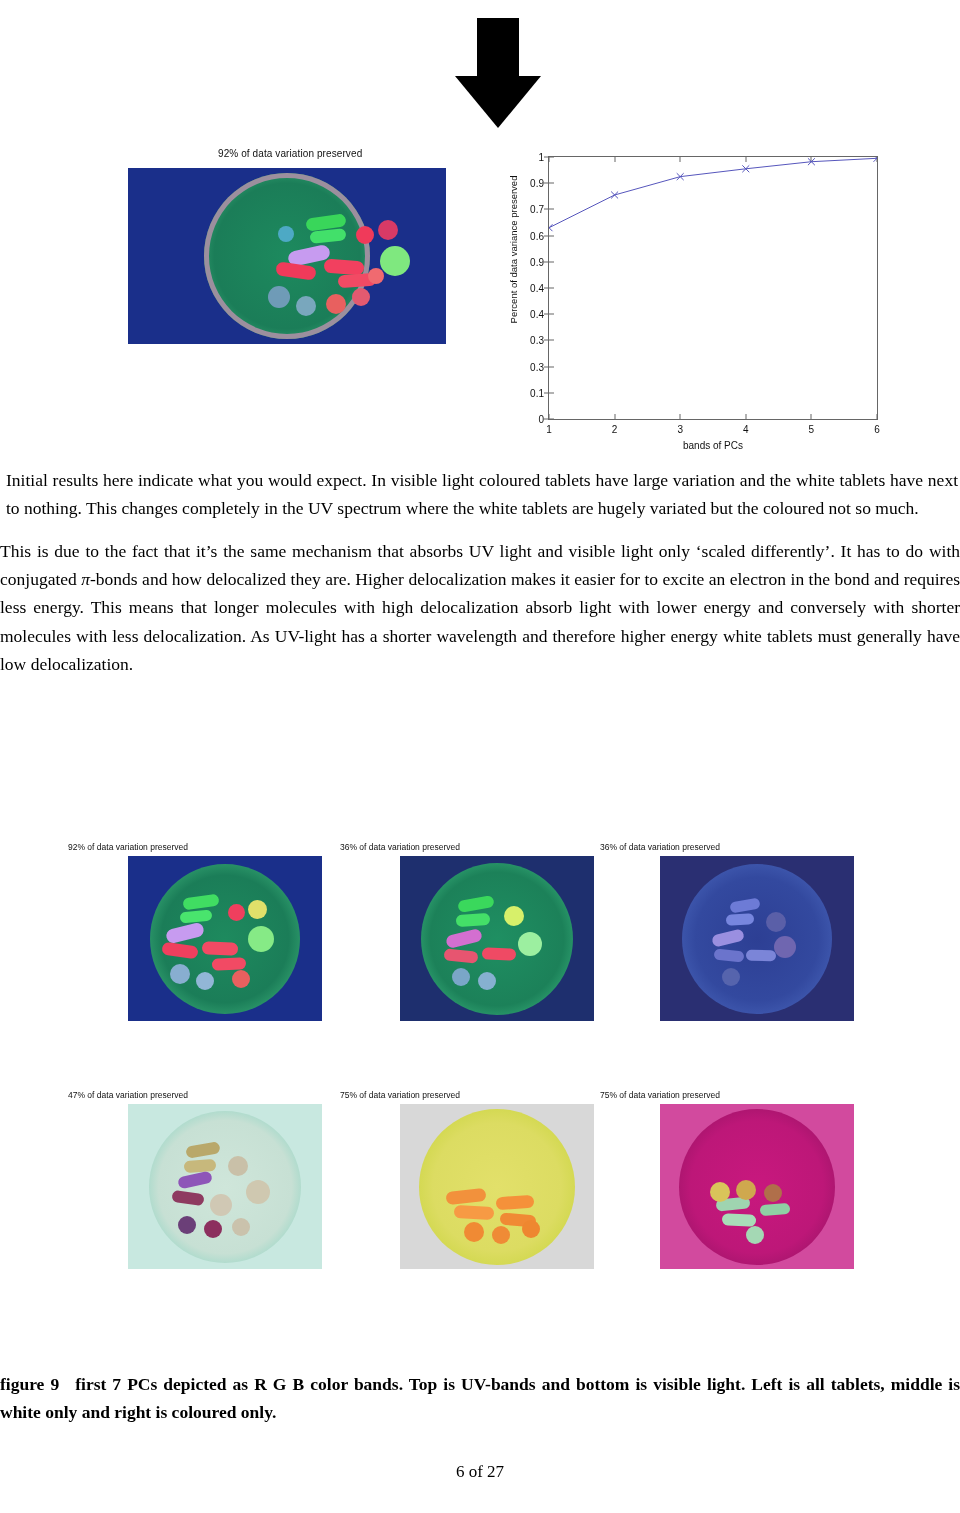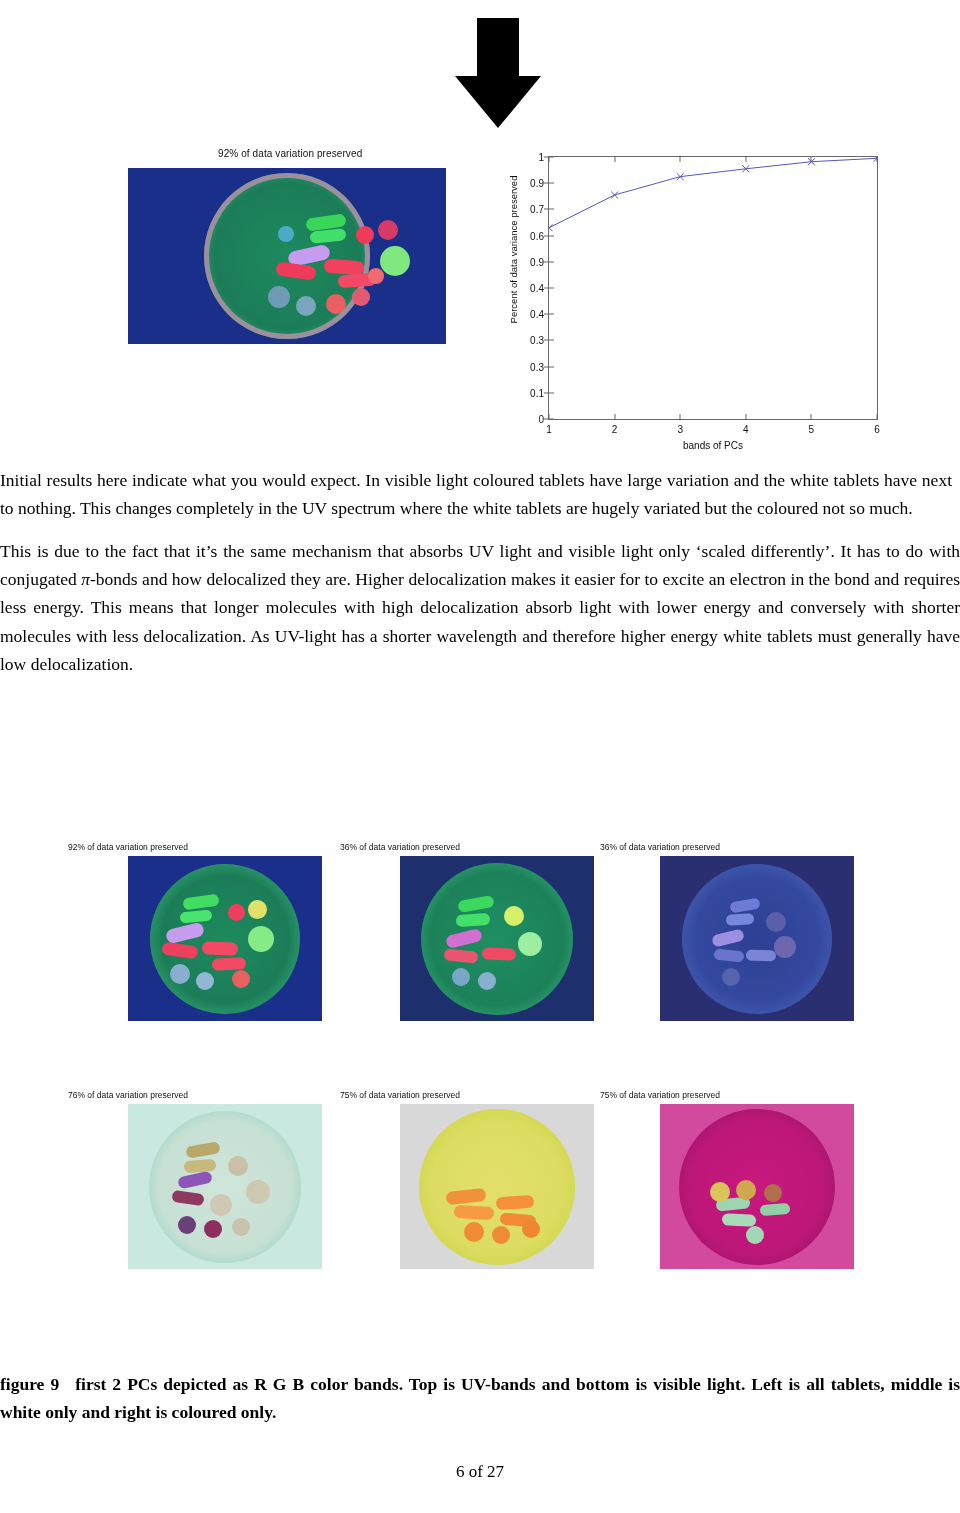--- a/index.html
+++ b/index.html
@@ -192,21 +192,21 @@
     font-size: 17.5px;
     line-height: 1.62;
     color: #000;
   }
   .para {
     margin: 0 0 14px 0;
     padding: 0 0px;
     text-align: justify;
     text-justify: inter-word;
   }
-  .para.p1 { width: 952px; }
+  .para.p1 { width: 952px; margin-left: 6px; }
   .para.p2 { width: 960px; }
   .pi { font-family: "Liberation Serif", serif; font-style: italic; }
 
   
   .fig-grid {
     position: absolute;
     left: 0px;
     top: 842px;
     width: 960px;
     height: 470px;
@@ -469,21 +469,21 @@
       <div class="pill" style="left:106px;top:56px;width:20px;height:20px;background:#5a5fa8;border-radius:50%;"></div>
       <div class="pill" style="left:114px;top:80px;width:22px;height:22px;background:#6f66b0;border-radius:50%;"></div>
       <div class="pill" style="left:52px;top:76px;width:32px;height:12px;background:#9a8fe0;transform:rotate(-14deg);"></div>
       <div class="pill" style="left:54px;top:94px;width:30px;height:11px;background:#6b74cc;transform:rotate(6deg);"></div>
       <div class="pill" style="left:86px;top:94px;width:30px;height:11px;background:#7b85d8;transform:rotate(2deg);"></div>
       <div class="pill" style="left:62px;top:112px;width:18px;height:18px;background:#5664ad;border-radius:50%;"></div>
     </div>
   </div>
 
   <div class="fig-cell" style="left:128px;top:248px;">
-    <div class="cap">76% of data variation preserved</div>
+    <div class="cap">47% of data variation preserved</div>
     <div class="img" style="background:#c8e8e0;">
       <div class="dish" style="width:152px;height:152px;background:radial-gradient(circle,#cfe6da 0%,#c7e0d4 62%,#9fd8c8 78%,#46c7a8 88%,#2fae90 95%,#8fb8b4 100%);"></div>
       <div class="pill" style="left:58px;top:40px;width:34px;height:12px;background:#b9a86a;transform:rotate(-10deg);"></div>
       <div class="pill" style="left:56px;top:56px;width:32px;height:12px;background:#c7b87c;transform:rotate(-4deg);"></div>
       <div class="pill" style="left:50px;top:70px;width:34px;height:12px;background:#8e55b8;transform:rotate(-12deg);"></div>
       <div class="pill" style="left:44px;top:88px;width:32px;height:12px;background:#8e3a60;transform:rotate(8deg);"></div>
       <div class="pill" style="left:100px;top:52px;width:20px;height:20px;background:#c9c0a8;border-radius:50%;"></div>
       <div class="pill" style="left:118px;top:76px;width:24px;height:24px;background:#cfc8b0;border-radius:50%;"></div>
       <div class="pill" style="left:82px;top:90px;width:22px;height:22px;background:#d0c8b4;border-radius:50%;"></div>
       <div class="pill" style="left:50px;top:112px;width:18px;height:18px;background:#6b3f78;border-radius:50%;"></div>
@@ -515,16 +515,16 @@
       <div class="pill" style="left:100px;top:100px;width:30px;height:11px;background:#8fd0a4;transform:rotate(-4deg);"></div>
       <div class="pill" style="left:50px;top:78px;width:20px;height:20px;background:#d9c45a;border-radius:50%;"></div>
       <div class="pill" style="left:76px;top:76px;width:20px;height:20px;background:#cfa84e;border-radius:50%;"></div>
       <div class="pill" style="left:104px;top:80px;width:18px;height:18px;background:#b06f4a;border-radius:50%;"></div>
       <div class="pill" style="left:86px;top:122px;width:18px;height:18px;background:#a4d8b4;border-radius:50%;"></div>
     </div>
   </div>
 </div>
 
 <div class="fig-caption">
-  <span class="lead">figure 9</span><span>first 2 PCs depicted as R G B color bands. Top is UV-bands and bottom is visible light. Left is all tablets, middle is white only and right is coloured only.</span>
+  <span class="lead">figure 9</span><span>first 7 PCs depicted as R G B color bands. Top is UV-bands and bottom is visible light. Left is all tablets, middle is white only and right is coloured only.</span>
 </div>
 
 <div class="footer">6 of 27</div>
 
 </body></html>

